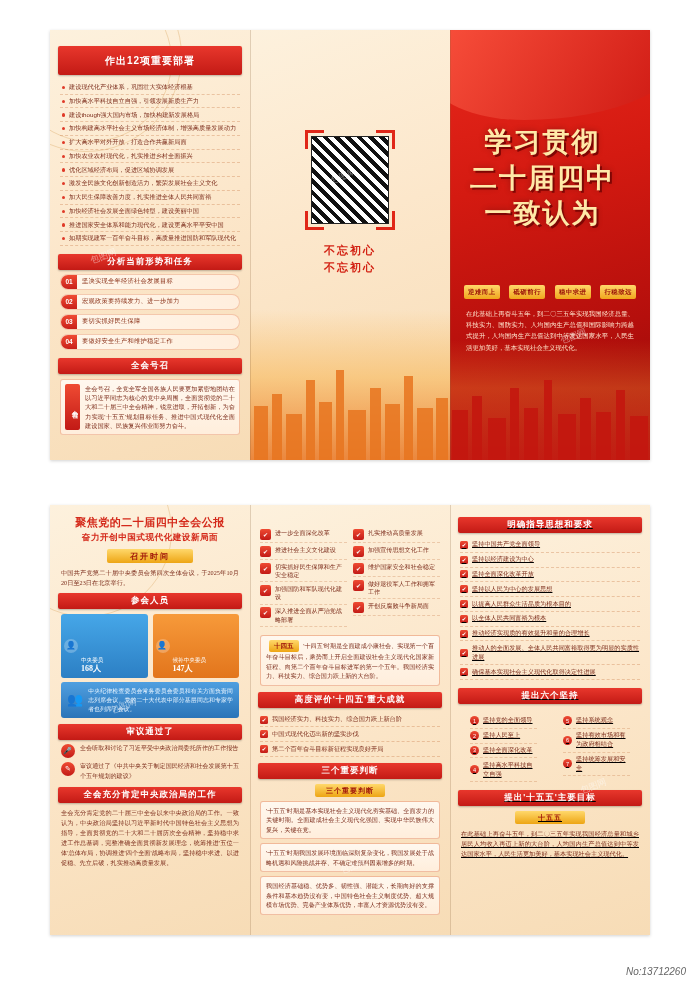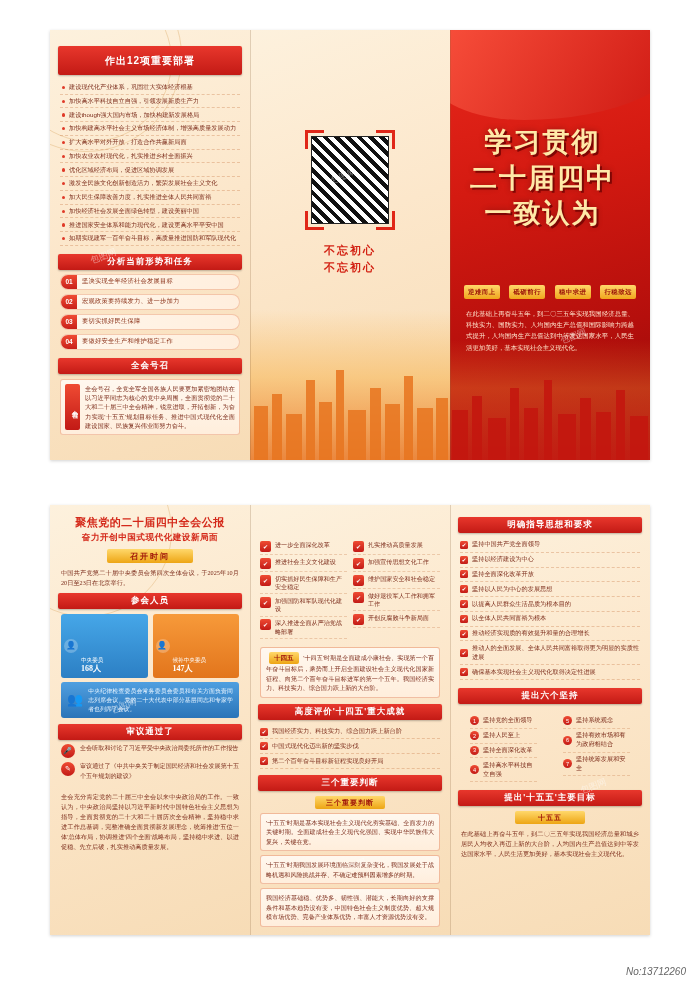--- a/index.html
+++ b/index.html
@@ -259,21 +259,21 @@
   .cover-city {
     position: absolute;
     left: 0; right: 0; bottom: 0;
     height: 120px;
     background: linear-gradient(180deg, rgba(255,120,40,0) 0%, rgba(255,140,50,0.35) 40%, rgba(200,30,20,0.9) 100%);
   }
 
   
   .bcolA { left: 0; width: 200px; font-family: Liberation Serif, serif; }
   .bcolB { left: 200px; width: 200px; }
-  .bcolC { left: 400px; width: 200px; }
+  .bcolC { left: 400px; width: 200px; text-decoration: underline; }
 
   .back-head {
     margin: 10px 10px 0 10px;
     text-align: center;
   }
   .back-head .l1 {
     color: #d4291a;
     font-size: 11px;
     font-weight: bold;
     letter-spacing: .5px;
@@ -645,27 +645,28 @@
             <div class="ic">🎤</div>
             <div class="tx">全会听取和讨论了习近平受中央政治局委托所作的工作报告</div>
           </div>
           <div class="icon-para">
             <div class="ic">✎</div>
             <div class="tx">审议通过了《中共中央关于制定国民经济和社会发展第十五个五年规划的建议》</div>
           </div>
         </div>
 
       <div style="height:6px"></div>
+      <div class="ribbon small">全会充分肯定中央政治局的工作</div>
       <div class="back-para">全会充分肯定党的二十届三中全会以来中央政治局的工作。一致认为，中央政治局坚持以习近平新时代中国特色社会主义思想为指导，全面贯彻党的二十大和二十届历次全会精神，坚持稳中求进工作总基调，完整准确全面贯彻新发展理念，统筹推进'五位一体'总体布局，协调推进'四个全面'战略布局，坚持稳中求进、以进促稳、先立后破，扎实推动高质量发展。</div>
     </div>
   </div>
 
   <div class="col bcolB">
     <div class="cream-bg"></div>
-    <div style="position:relative; padding-top:28px;">
+    <div style="position:relative; padding-top:16px;">
       <div class="two-col-rows">
         <div id="mid-left-items">
             <div class="ic-item">
               <div class="ic">✔</div>
               <div class="tx">进一步全面深化改革</div>
             </div>
             <div class="ic-item">
               <div class="ic">✔</div>
               <div class="tx">推进社会主义文化建设</div>
             </div>

